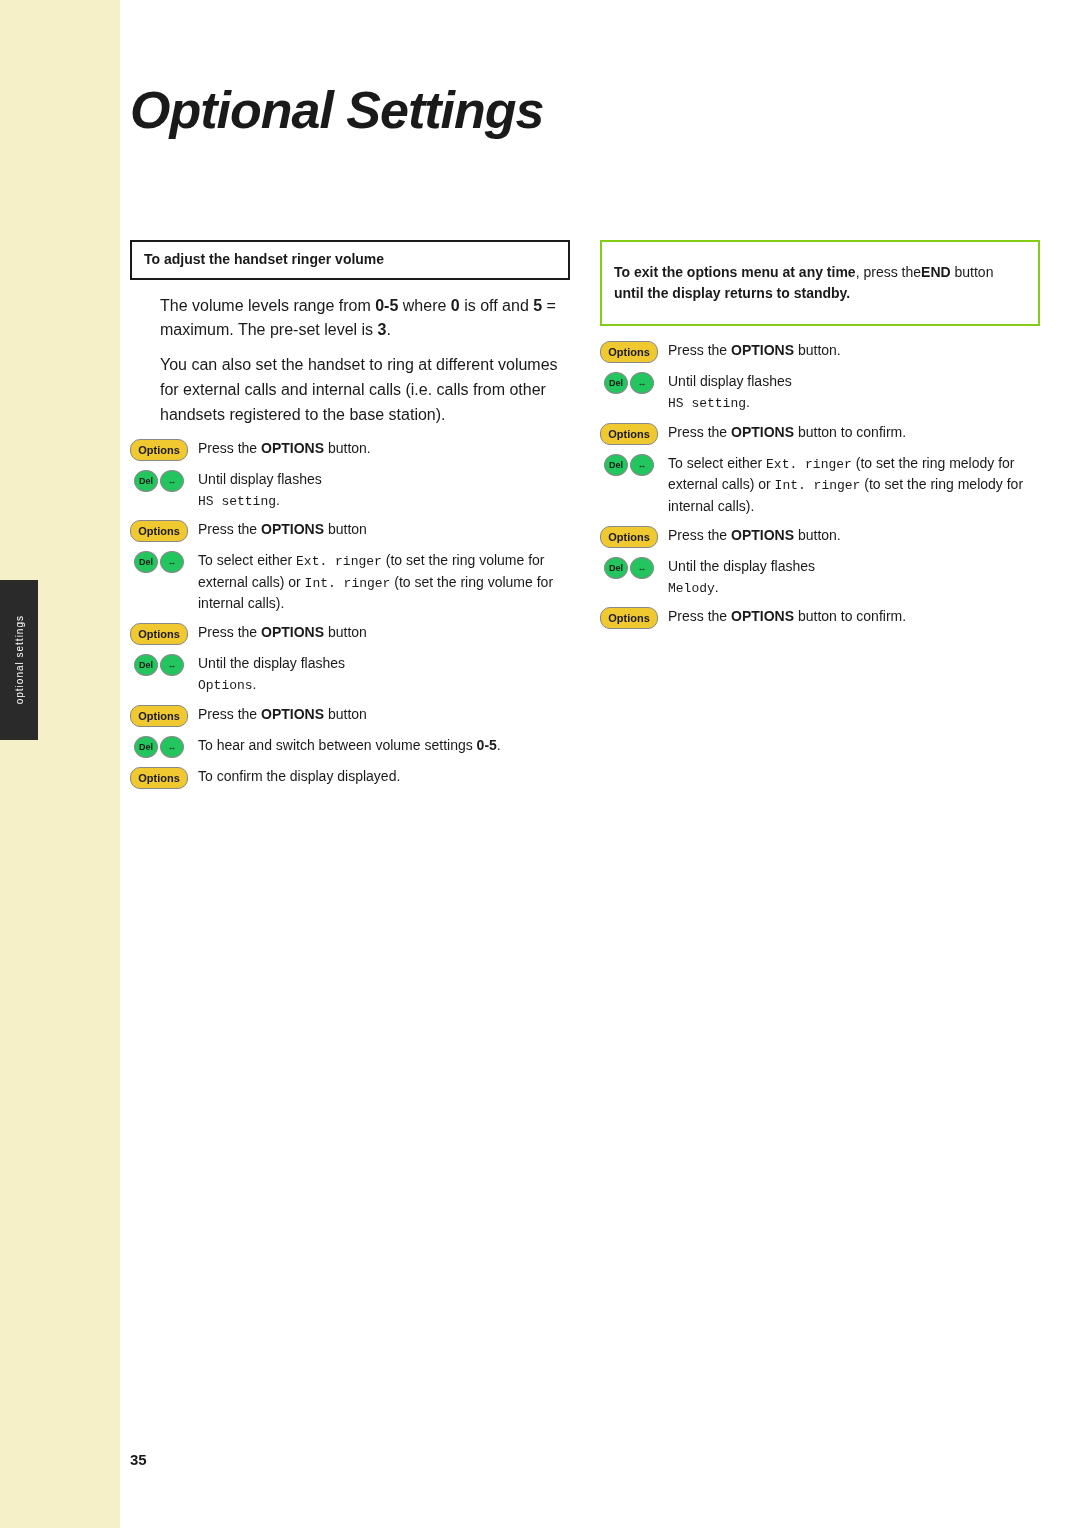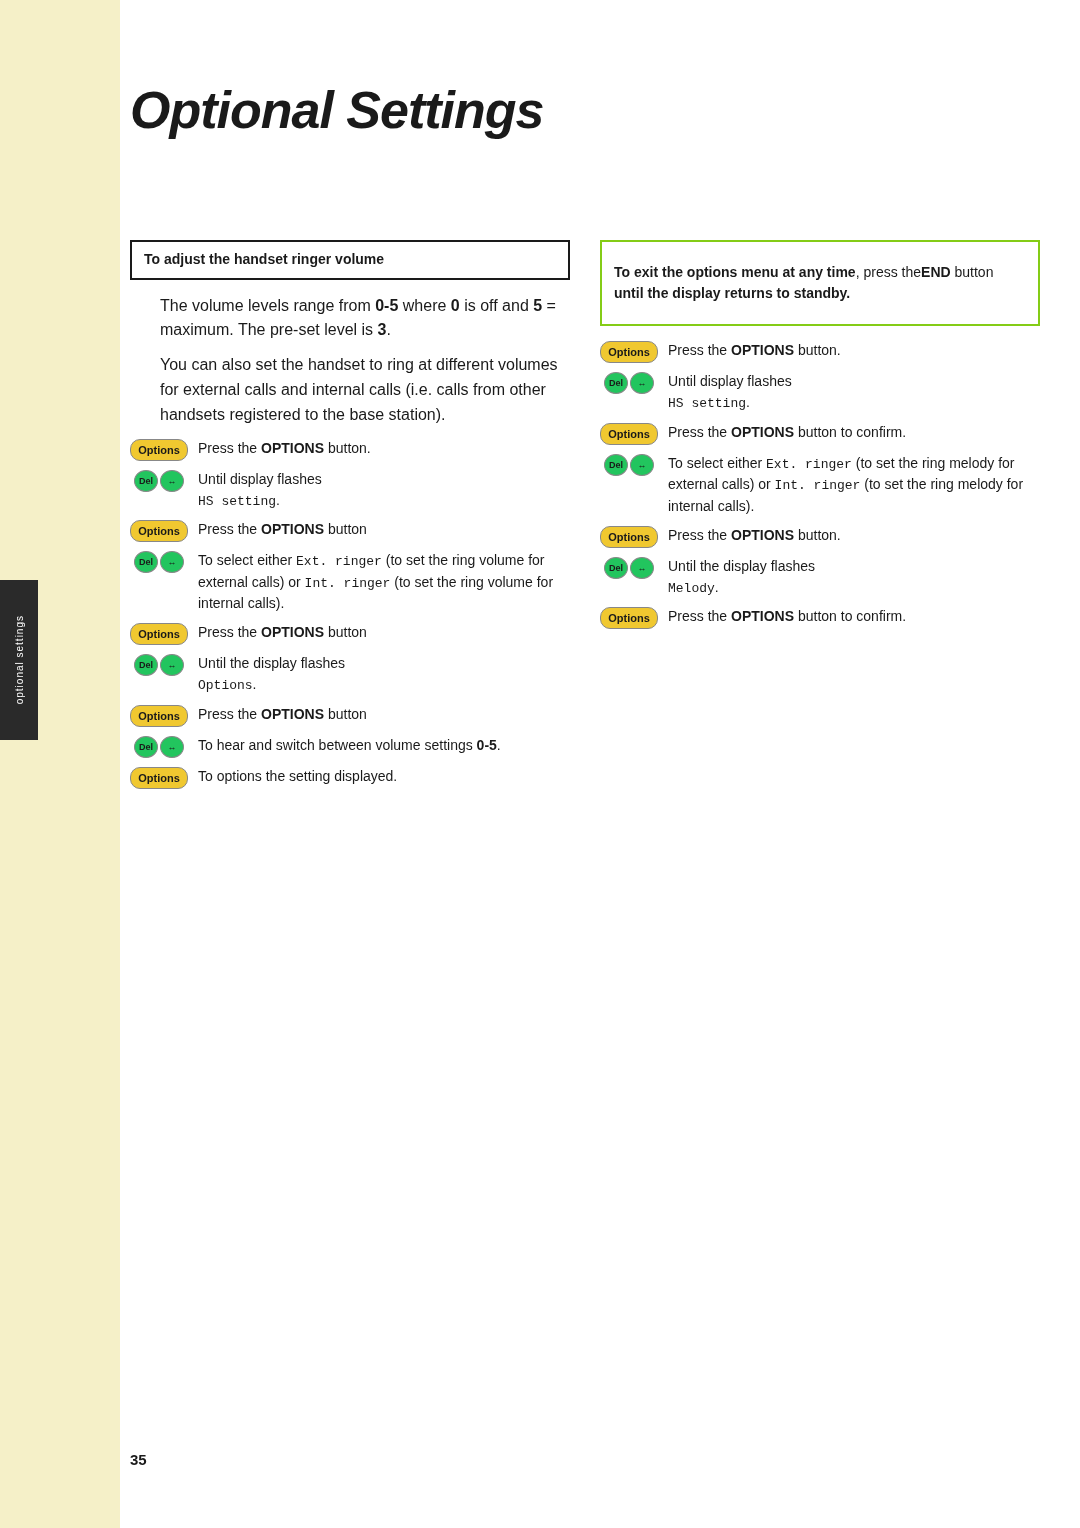--- a/index.html
+++ b/index.html
@@ -270,21 +270,21 @@
           <div class="nav-circle">↔</div>
         </div>
       </div>
       <div class="step-text">To hear and switch between volume settings <strong>0-5</strong>.</div>
     </div>
 
     <div class="step-row">
       <div class="step-icon">
         <span class="btn-options">Options</span>
       </div>
-      <div class="step-text">To options the setting displayed.</div>
+      <div class="step-text">To confirm the display displayed.</div>
     </div>
 
   </div>
 
   <div class="right-col">
 
     <div class="exit-box">
       <strong>To exit the options menu at any time</strong>, press the<strong>END</strong> button&nbsp;&nbsp;&nbsp;&nbsp;&nbsp; <strong>until the display returns to standby.</strong>
     </div>
 

